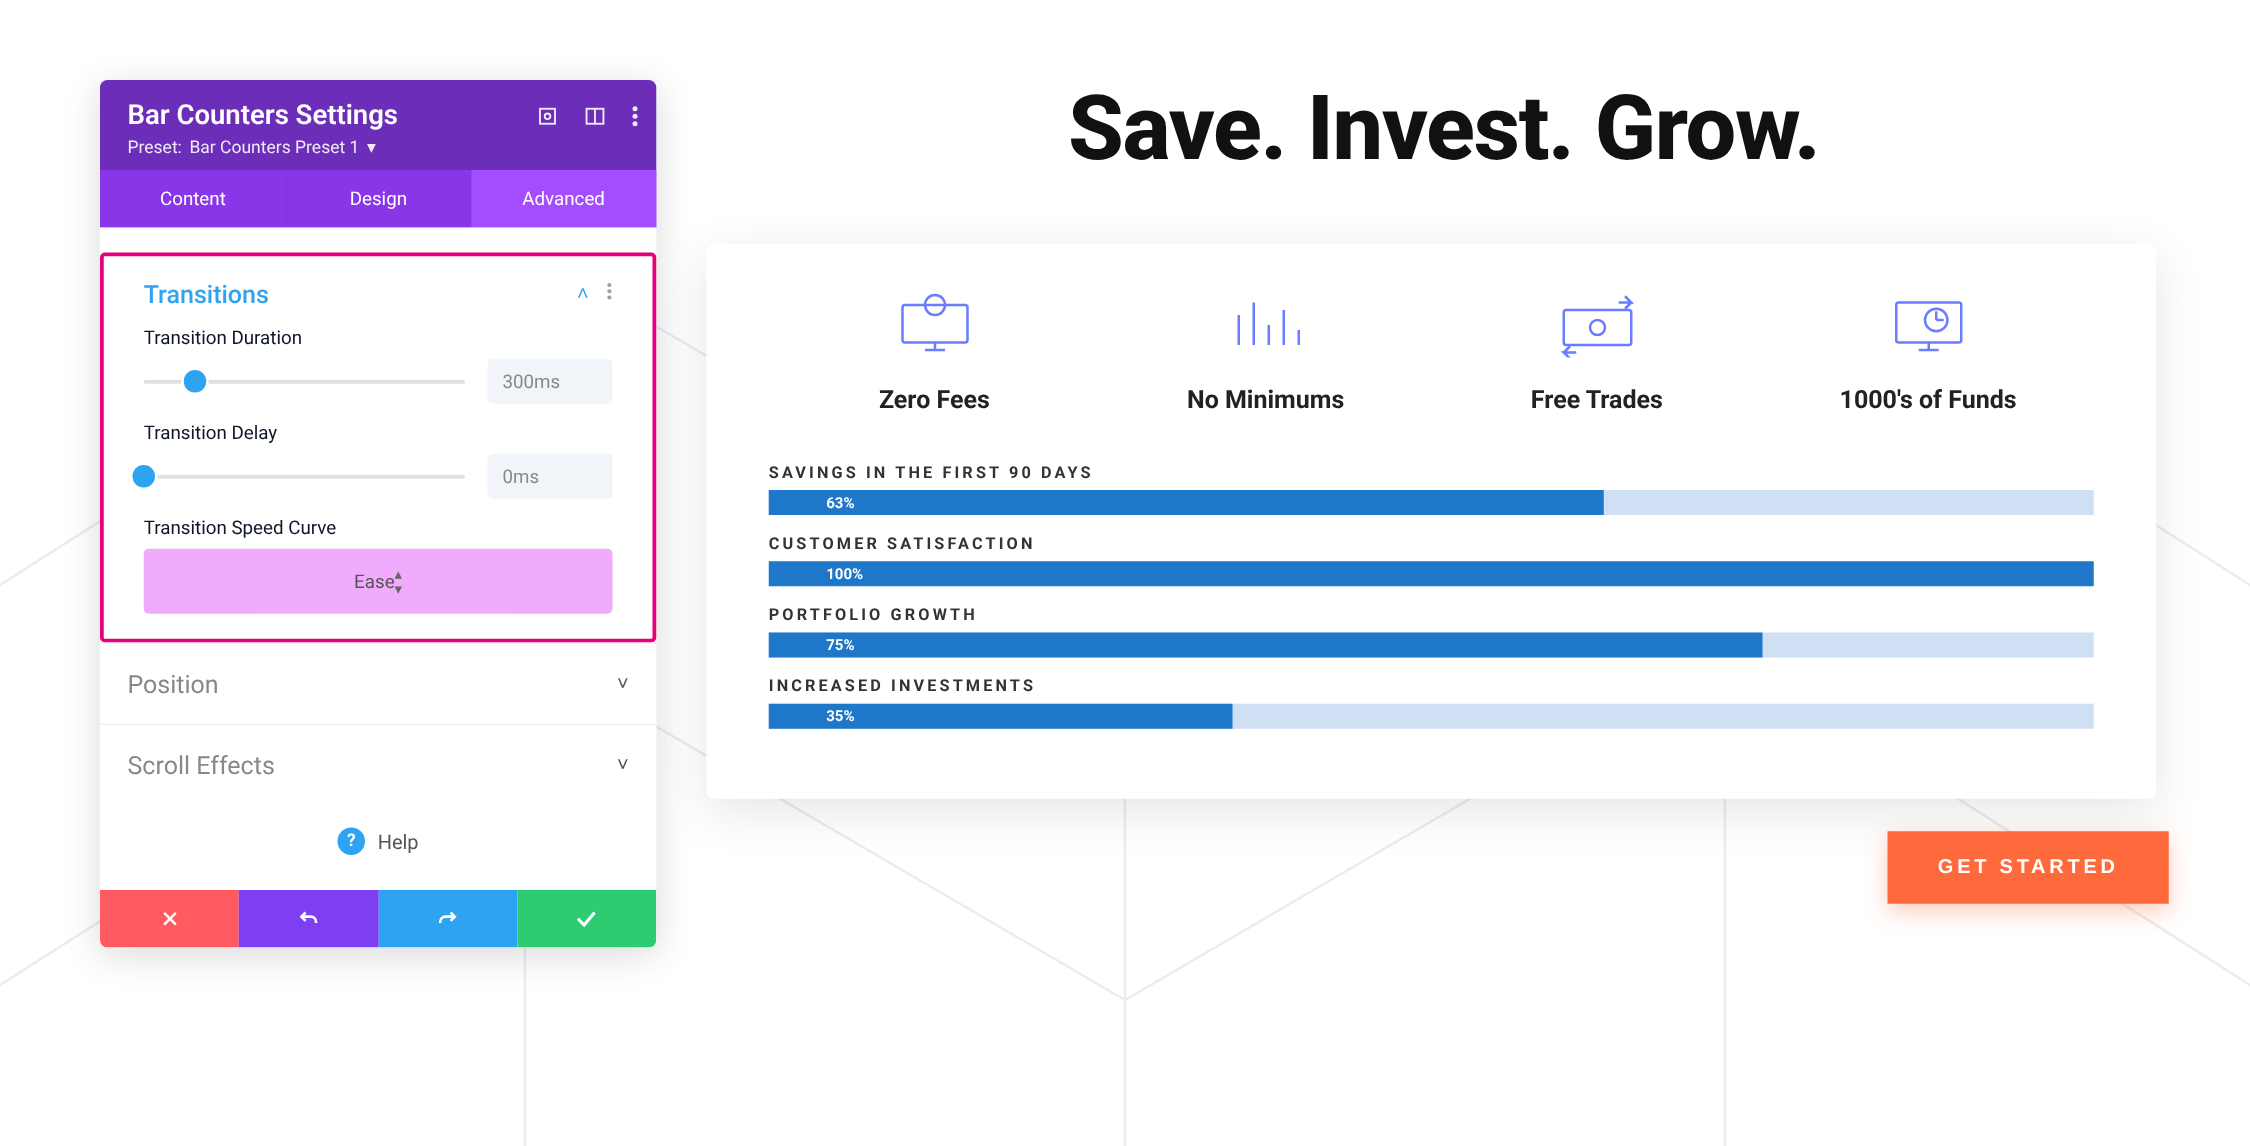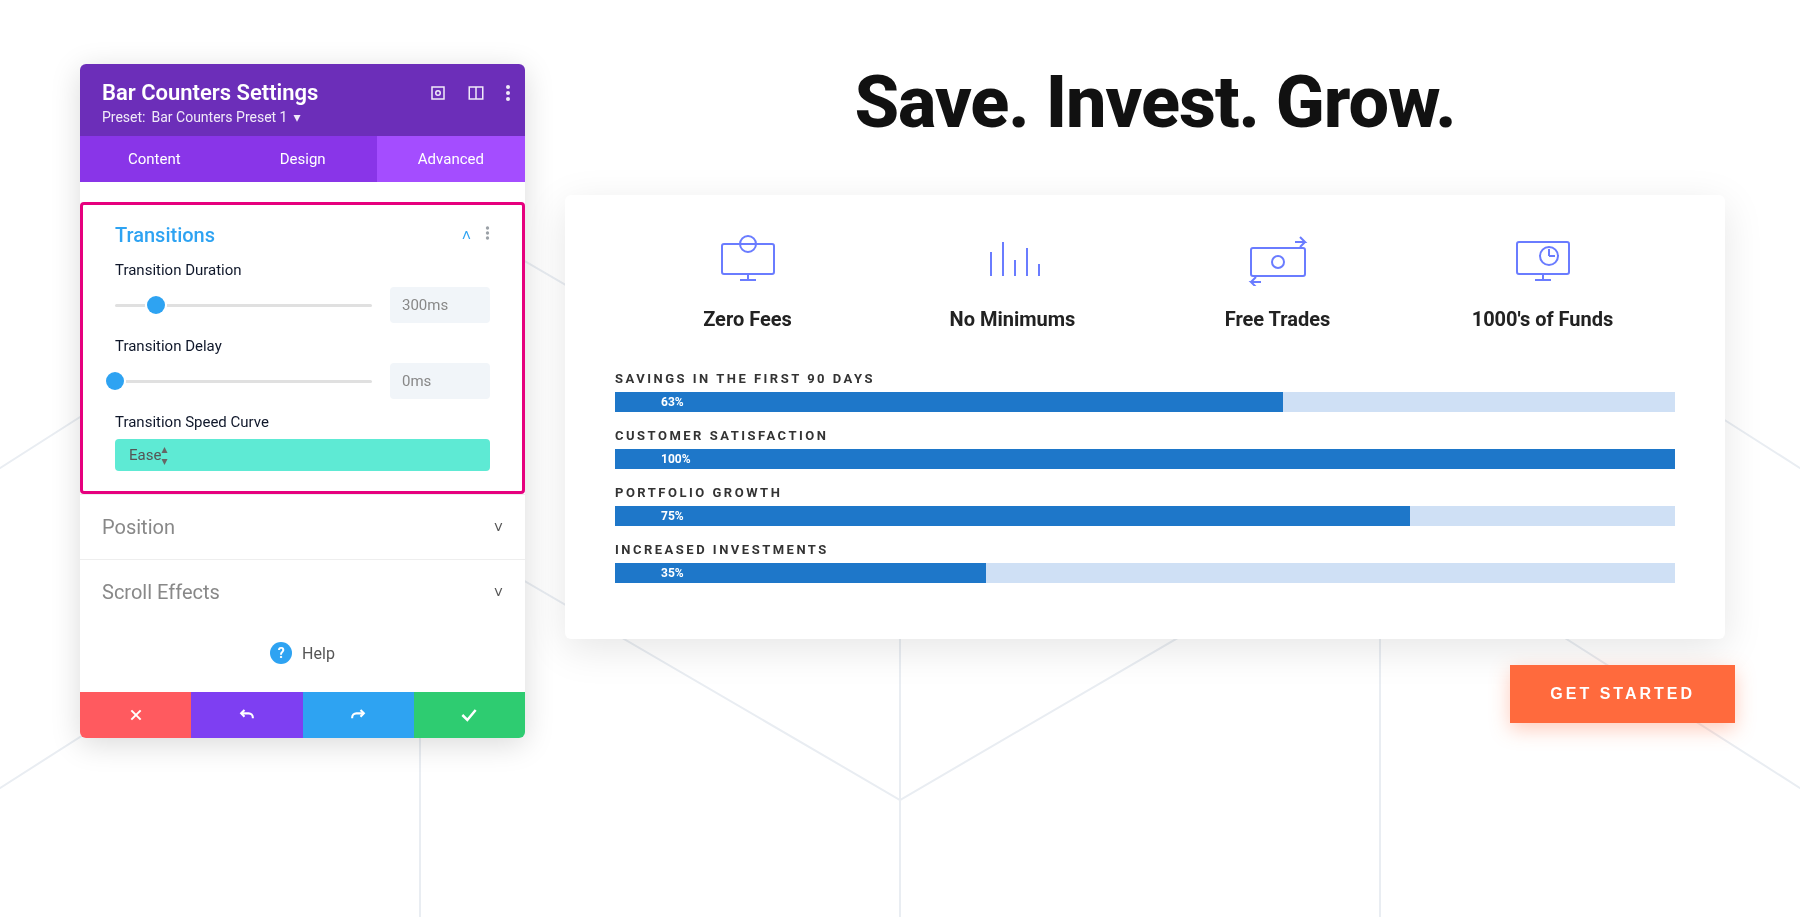--- a/index.html
+++ b/index.html
@@ -113,22 +113,22 @@
   }
   .slider-value {
     width: 100px; height: 36px;
     background: #f1f5f9; border-radius: 4px;
     display: flex; align-items: center; padding: 0 12px;
     color: #888; font-size: 15px;
   }
 
   .select-box {
     margin-top: 8px;
-    background: #5eead4; border-radius: 4px;
-    height: 32px; display: flex; align-items: center; justify-content: flex-start;
+    background: #f0abfc; border-radius: 4px;
+    height: 52px; display: flex; align-items: center; justify-content: center;
     padding: 0 14px; color: #555; font-size: 15px;
     cursor: pointer;
   }
   .select-caret { font-size: 12px; color: #666; line-height: 1; }
 
   .collapsed-section {
     border-top: 1px solid #eee;
     padding: 20px 22px;
     display: flex; align-items: center; justify-content: space-between;
     color: #888; font-size: 20px;

